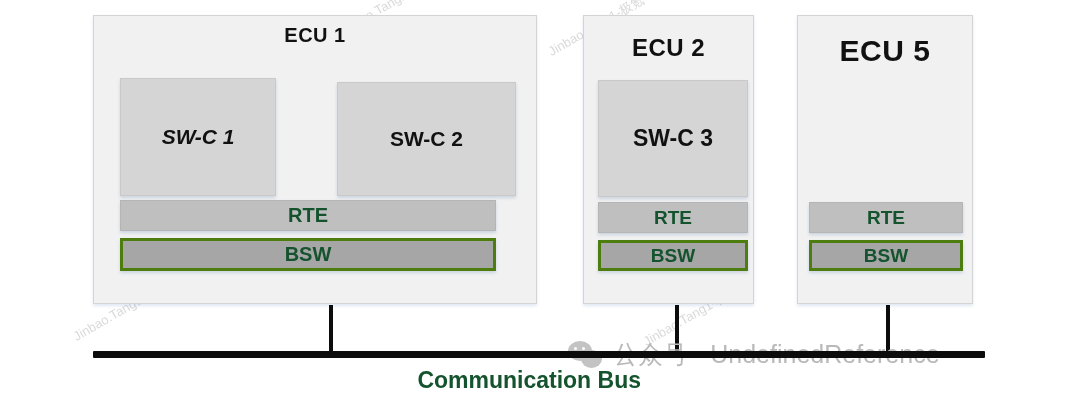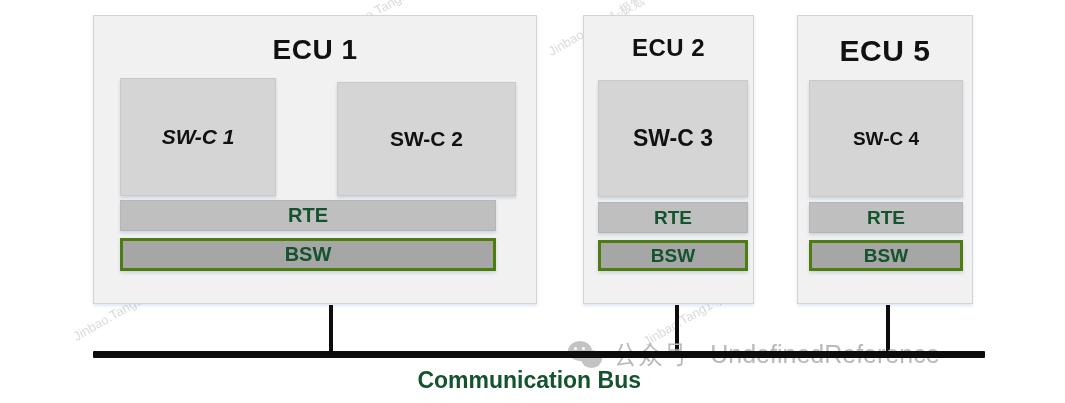--- a/index.html
+++ b/index.html
@@ -153,21 +153,21 @@
 
   <div class="wm-diag" style="left:70px; top:330px;">Jinbao.Tang1-极氪</div>
   <div class="wm-diag" style="left:95px; top:265px;">Jinbao.Tang1-极氪</div>
   <div class="wm-diag" style="left:165px; top:205px;">Jinbao.Tang1-极氪</div>
   <div class="wm-diag" style="left:335px; top:25px;">Jinbao.Tang1-极氪</div>
   <div class="wm-diag" style="left:545px; top:45px;">Jinbao.Tang1-极氪</div>
   <div class="wm-diag" style="left:640px; top:335px;">Jinbao.Tang1-极氪</div>
   <div class="wm-diag" style="left:860px; top:115px;">Jinbao.Tang1-极氪</div>
 
   <div class="ecu-box" style="left:93px; top:15px; width:444px; height:289px;">
-    <div class="ecu-title" style="top:18px; font-size:28px;">ECU 1</div>
+    <div class="ecu-title" style="top:8px; font-size:20px;">ECU 1</div>
   </div>
 
   <div class="swc-box" style="left:120px; top:78px; width:156px; height:118px;font-style:italic;">
     <span class="swc-label" style="font-size:21px;">SW-C 1</span>
   </div>
 
   <div class="swc-box" style="left:337px; top:82px; width:179px; height:114px;">
     <span class="swc-label" style="font-size:21px;">SW-C 2</span>
   </div>
 
@@ -192,23 +192,20 @@
   </div>
 
   <div class="layer-bar bsw" style="left:598px; top:240px; width:150px; height:31px;">
     <span class="layer-label" style="font-size:19px;">BSW</span>
   </div>
 
   <div class="ecu-box" style="left:797px; top:15px; width:176px; height:289px;">
     <div class="ecu-title" style="top:18px; font-size:30px;">ECU 5</div>
   </div>
 
-  <div class="swc-box" style="left:809px; top:80px; width:154px; height:117px;">
-    <span class="swc-label" style="font-size:19px;">SW-C 4</span>
-  </div>
 
   <div class="layer-bar rte" style="left:809px; top:202px; width:154px; height:31px;">
     <span class="layer-label" style="font-size:19px;">RTE</span>
   </div>
 
   <div class="layer-bar bsw" style="left:809px; top:240px; width:154px; height:31px;">
     <span class="layer-label" style="font-size:19px;">BSW</span>
   </div>
 
   <div class="bus-stub" style="left:329px; top:305px; width:4px; height:50px;"></div>

